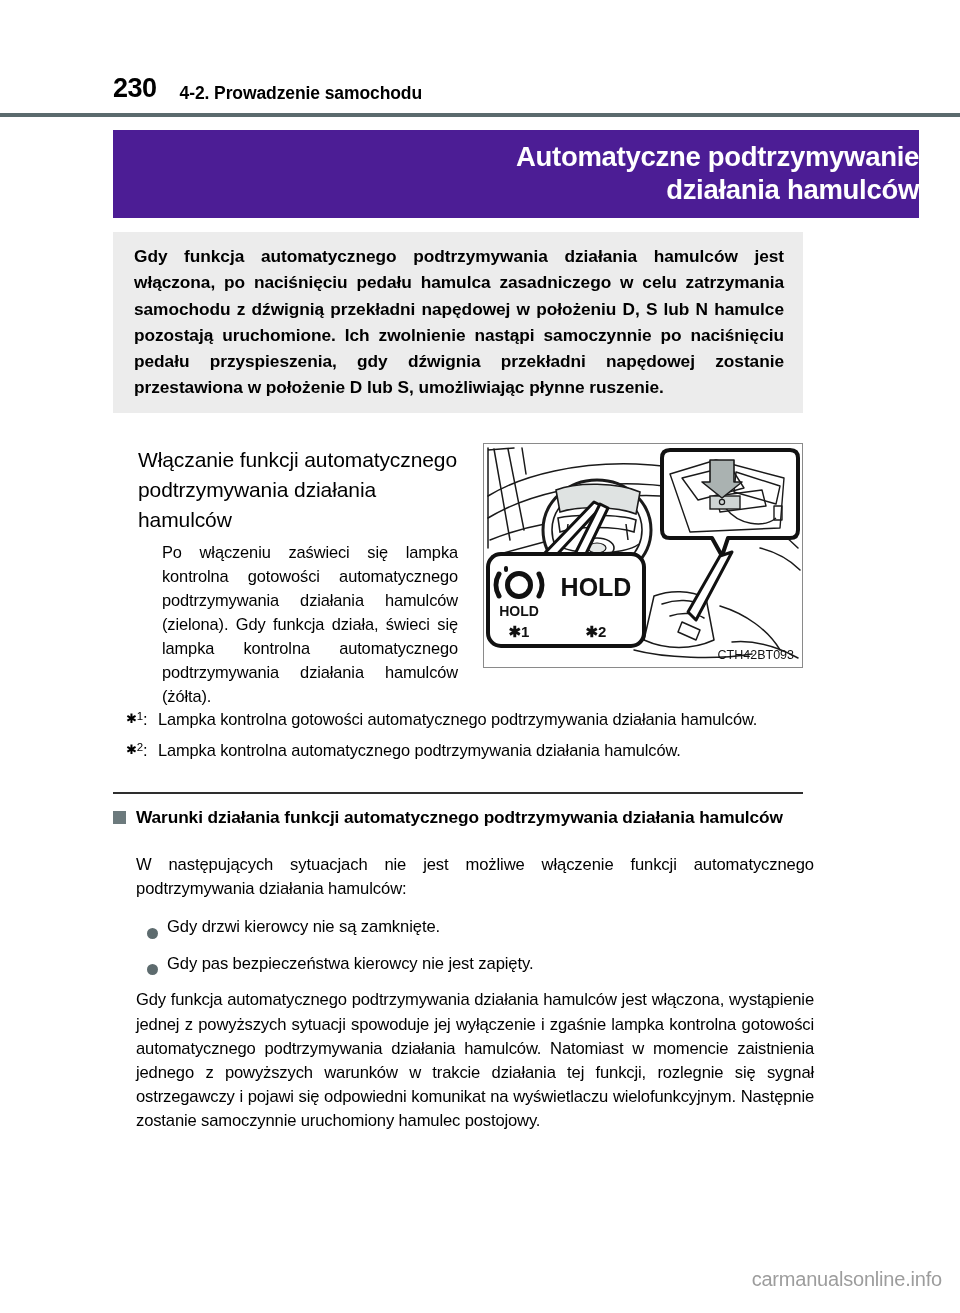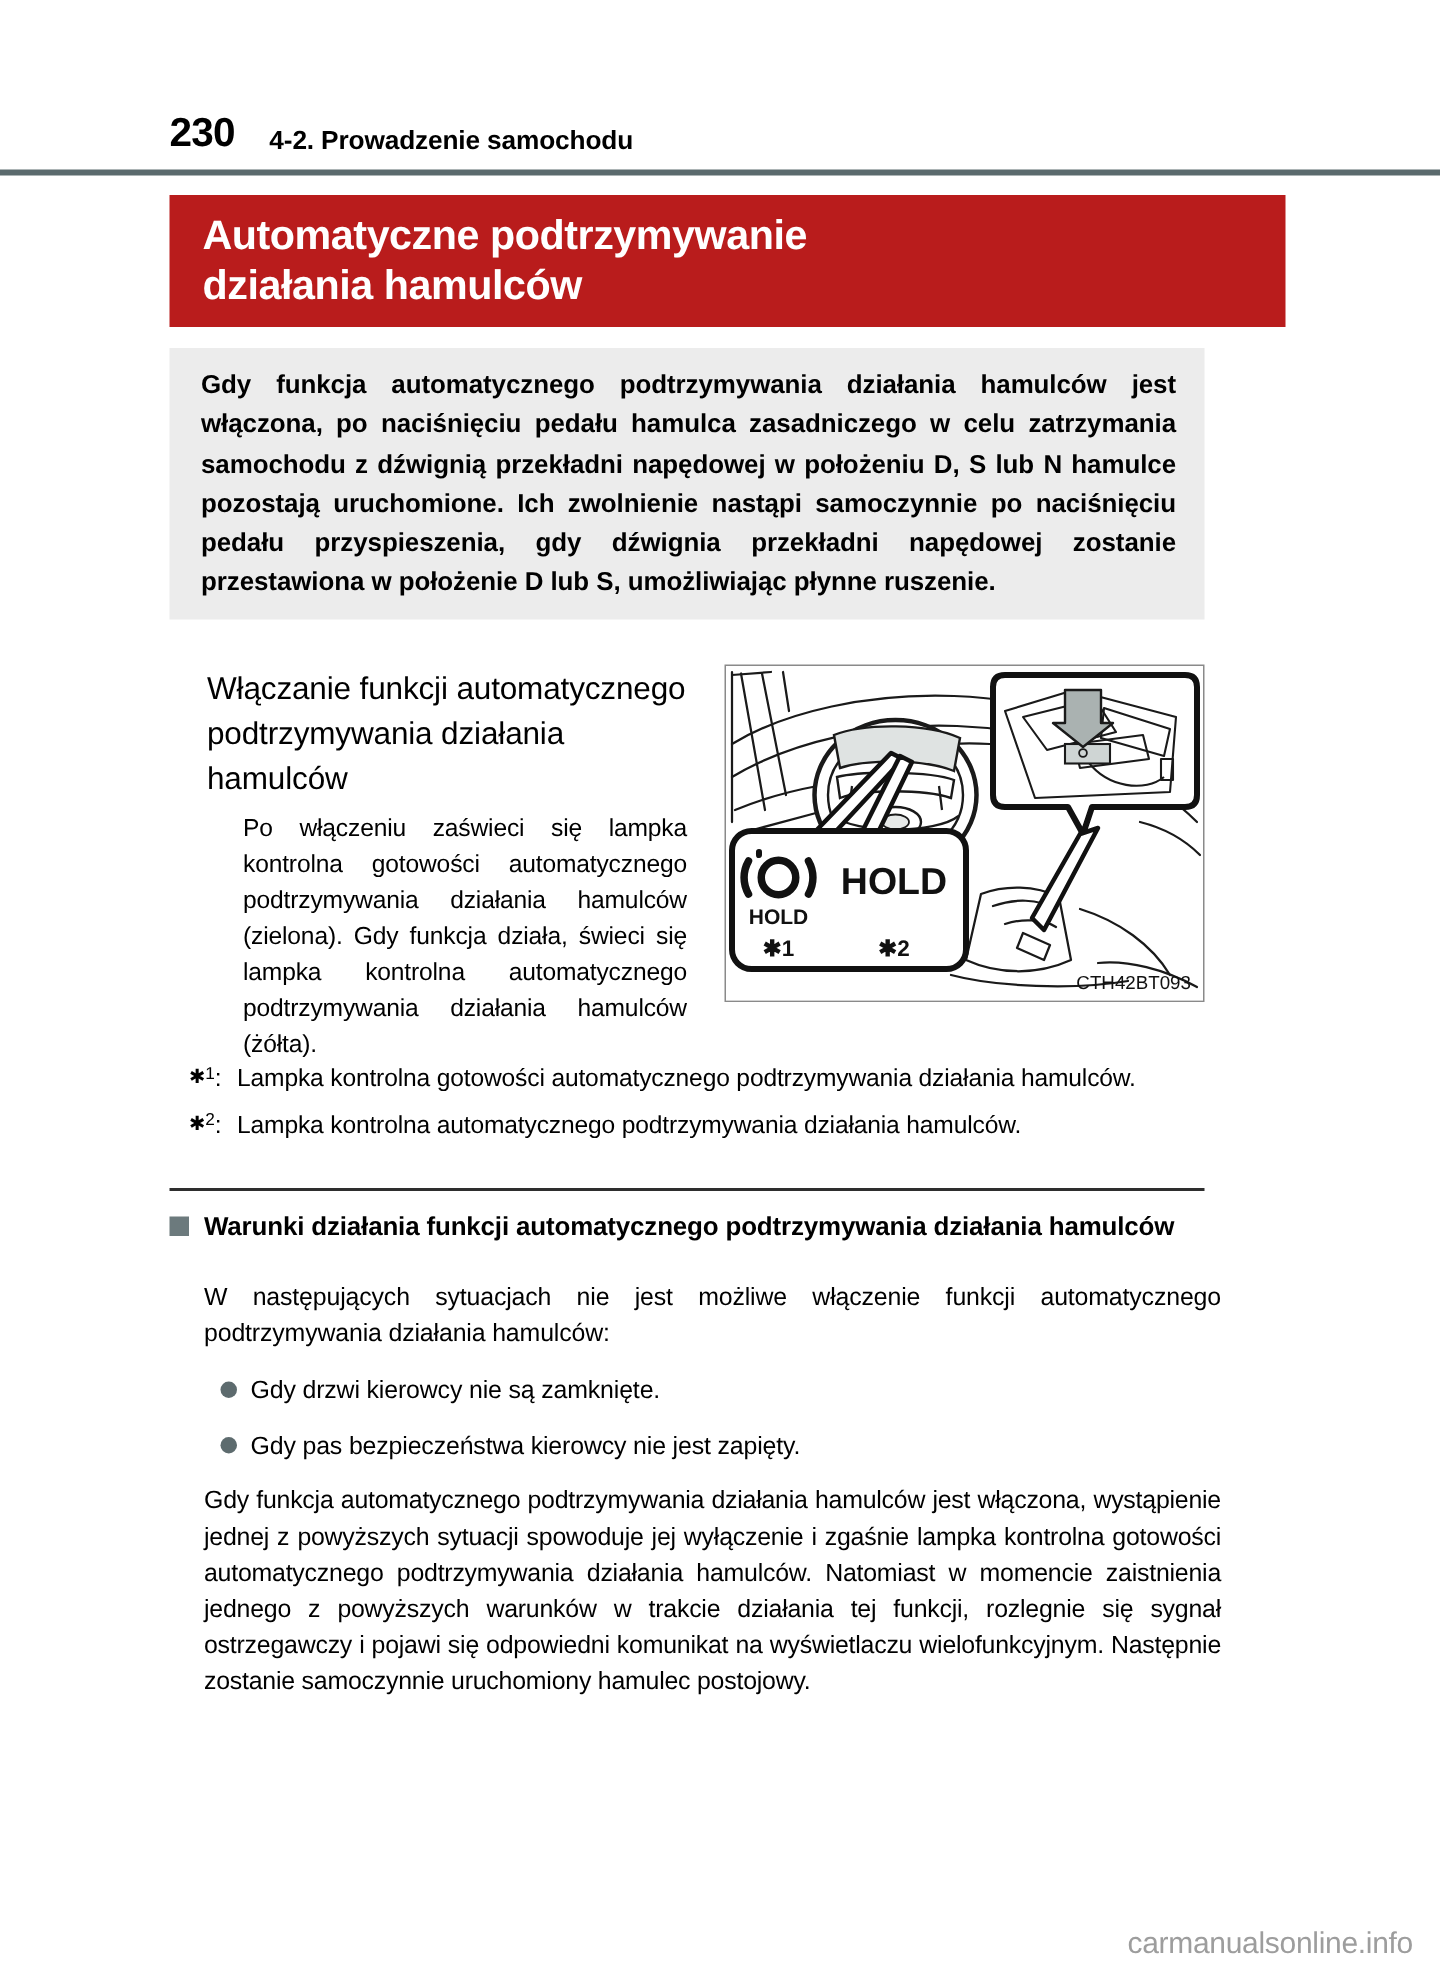--- a/index.html
+++ b/index.html
@@ -47,25 +47,26 @@
     width: 960px;
     height: 4px;
     background: #5b6a6d;
   }
 
   
   .title-banner {
     position: absolute;
     left: 113px;
     top: 130px;
-    width: 744px;
+    width: 806px;
     min-height: 84px;
-    background: #b91c1c;
+    background: #4c1d95;
     box-sizing: border-box;
     padding: 11px 0 12px 22px;
+    text-align: right;
   }
   .title-banner-text {
     color: #ffffff;
     font-size: 27.5px;
     font-weight: bold;
     line-height: 1.19;
     letter-spacing: -0.3px;
     white-space: pre-line;
   }
 
@@ -199,21 +200,21 @@
     line-height: 1.46;
     margin: 23px 0 0 23px;
     width: 678px;
     text-align: justify;
     text-align-last: left;
     letter-spacing: -0.1px;
   }
   .bullet-list { margin: 14px 0 0 0; padding: 0; list-style: none; }
   .bullet-item {
     display: flex;
-    align-items: flex-start;
+    align-items: flex-end;
     margin: 0 0 13px 0;
     padding-left: 34px;
   }
   .dot-bullet {
     width: 11px;
     height: 11px;
     border-radius: 50%;
     background: #5d6b6e;
     margin-top: 6px;
     margin-right: 9px;
@@ -231,21 +232,21 @@
     width: 678px;
     text-align: justify;
     text-align-last: left;
     letter-spacing: -0.15px;
   }
 
   
   .watermark {
     position: absolute;
     right: 18px;
-    bottom: 5px;
+    bottom: 22px;
     font-size: 20px;
     color: #9d9d9d;
     letter-spacing: -0.2px;
   }
 </style>
 </head>
 <body>
 
 <div class="page-header">
   <span class="page-number">230</span>

